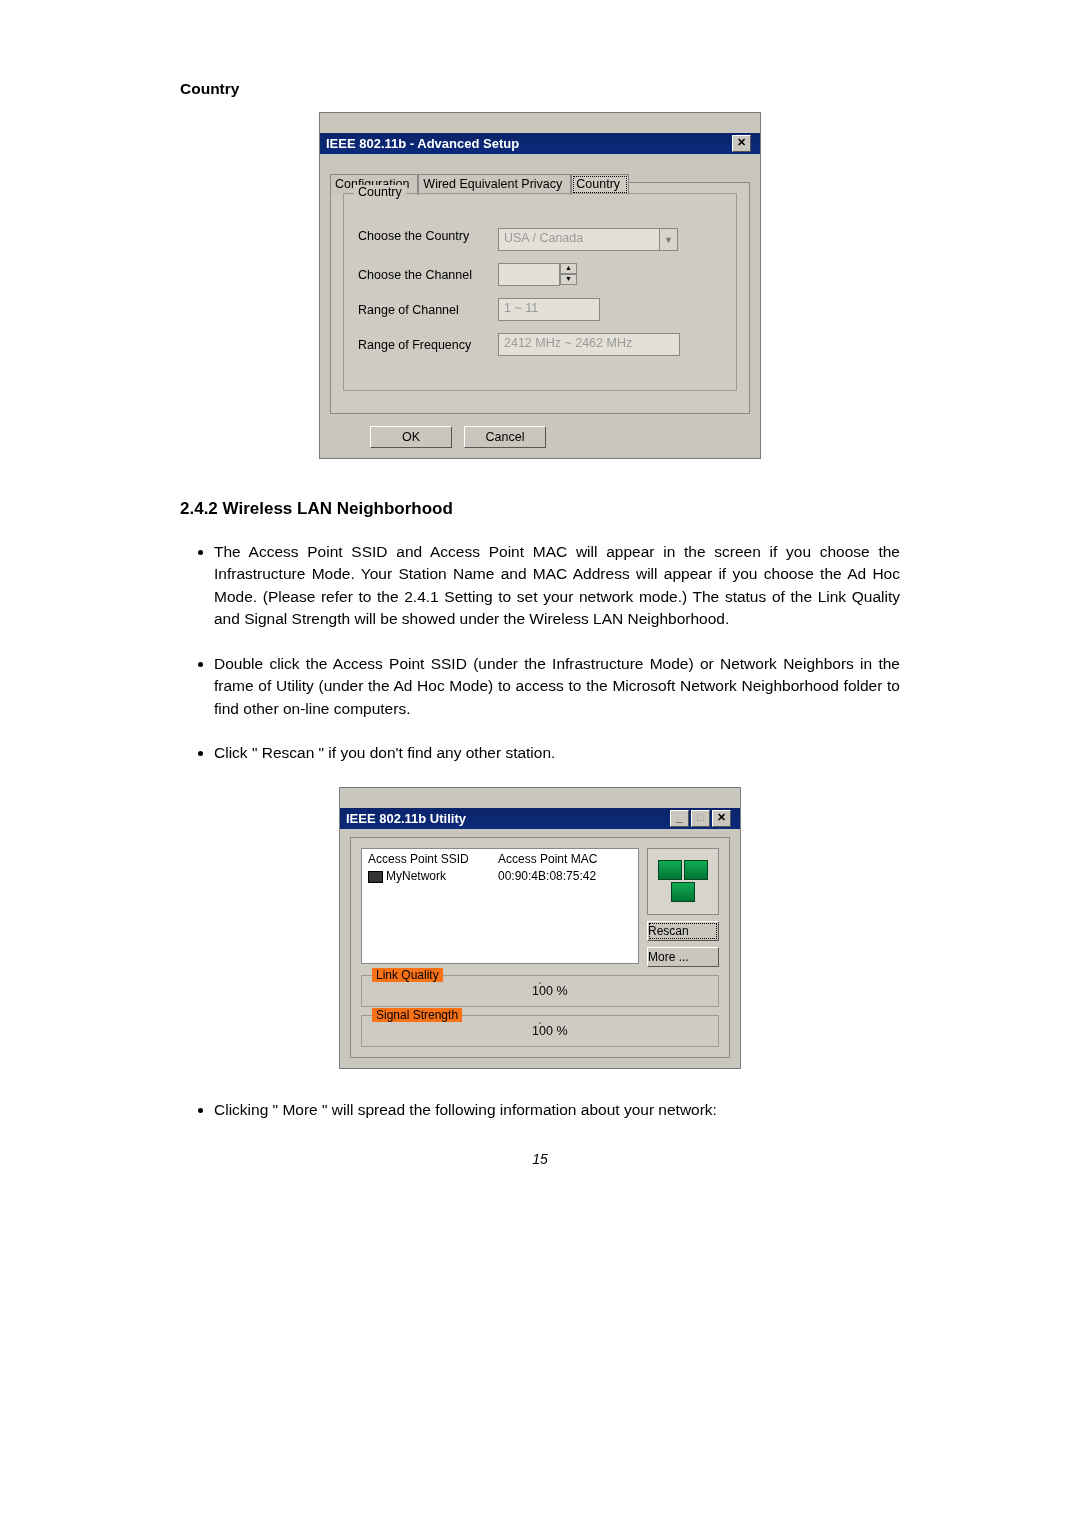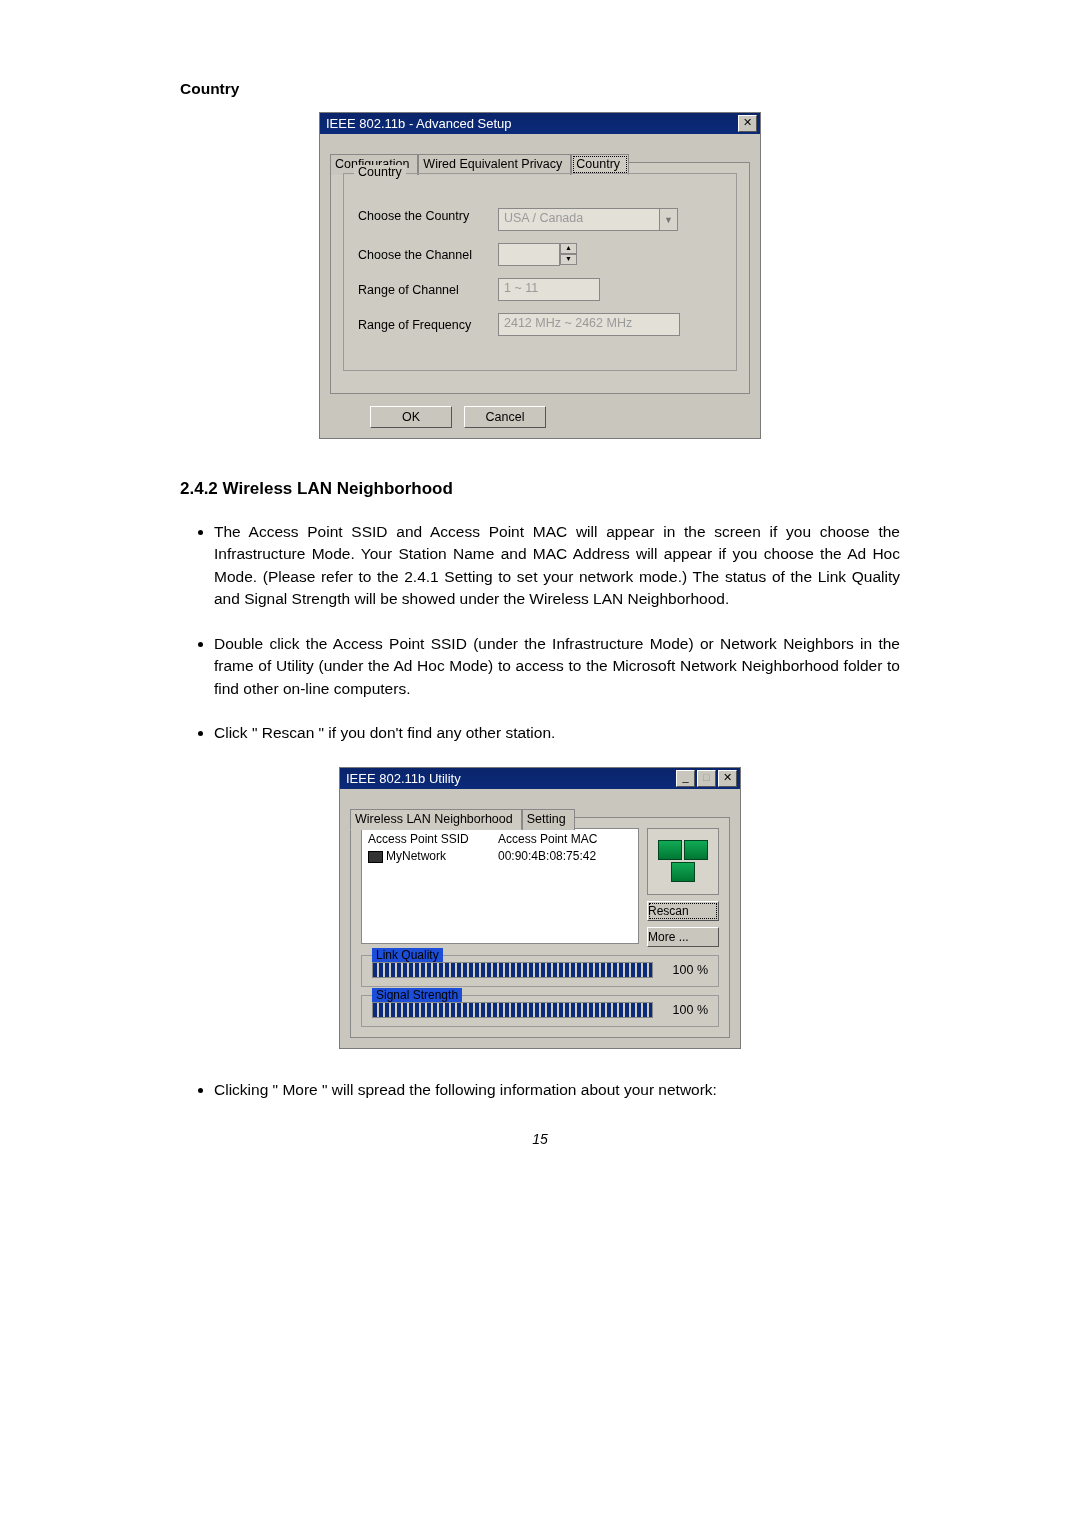--- a/index.html
+++ b/index.html
@@ -25,25 +25,26 @@
     border: 1px solid #7a7a7a;
     background: #c8c6bd;
     font-family: Tahoma, sans-serif;
     font-size: 13px;
     color: #000;
   }
   .dlg1 { width: 440px; }
   .titlebar {
     background: linear-gradient(#0a246a, #0a2a7a);
     color: #fff;
-    font-weight: normal;
+    font-weight: bold;
     display: flex;
     align-items: center;
     justify-content: space-between;
-    padding: 2px 3px 2px 6px;
+    padding: 2px 9px 2px 6px;
+    margin-top: 20px;
   }
   .tbar-btn {
     width: 17px; height: 15px;
     background: #c8c6bd;
     border: 1px solid #fff;
     border-right-color: #555; border-bottom-color: #555;
     color: #000;
     font-size: 11px; line-height: 13px; text-align: center;
     font-family: Arial;
   }
@@ -152,24 +153,24 @@
   .btn-dotted { outline: 1px dotted #000; outline-offset: -3px; }
   .meter-group {
     border: 1px solid #9a9a9a;
     background: #cdcbc2;
     padding: 6px 10px 8px 10px;
     margin-top: 8px;
     position: relative;
   }
   .meter-legend {
     position: absolute; top: -8px; left: 10px;
-    background: #1d4ed8; padding: 0 4px;
+    background: #f97316; padding: 0 4px;
     font-size: 12px;
   }
-  .bar-wrap { display: flex; align-items: center; }
+  .bar-wrap { display: flex; align-items: center; flex-direction: column; }
   .bar {
     flex: 1; height: 14px;
     border: 1px solid #888;
     background: repeating-linear-gradient(90deg, #0a2a7a 0 4px, #cdcbc2 4px 6px);
   }
   .bar-val { width: 55px; text-align: right; font-size: 12.5px; }
 
   ul.body-bullets2 { margin: 0; padding-left: 34px; }
   ul.body-bullets2 li { line-height: 1.45; }
 
@@ -246,24 +247,20 @@
   <div class="dlg dlg2">
     <div class="titlebar">
       <span>IEEE 802.11b Utility</span>
       <span class="tbar-right">
         <span class="tbar-btn">_</span>
         <span class="tbar-btn" style="color:#999">□</span>
         <span class="tbar-btn">✕</span>
       </span>
     </div>
     <div class="dlg-body">
-      <div class="tabs">
-        <div class="tab active">Wireless LAN Neighborhood</div>
-        <div class="tab">Setting</div>
-      </div>
       <div class="tabpane" style="padding:10px;">
         <div style="display:flex; gap:8px;">
           <div class="listbox" style="flex:1;">
             <div class="list-hdr">
               <div class="col-ssid">Access Point SSID</div>
               <div class="col-mac">Access Point MAC</div>
             </div>
             <div class="list-row">
               <div class="col-ssid"><span class="mon-icon"></span><span>MyNetwork</span></div>
               <div class="col-mac">00:90:4B:08:75:42</div>

